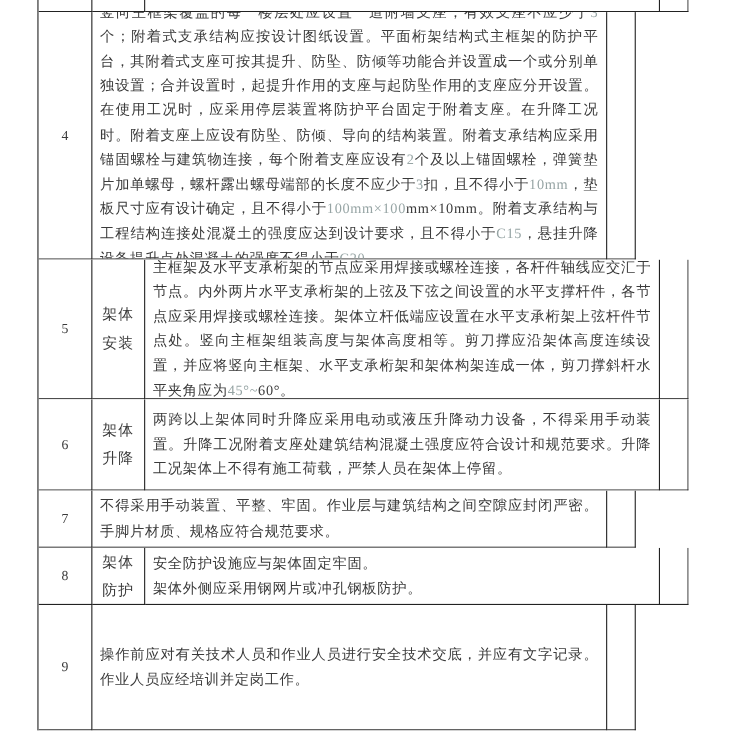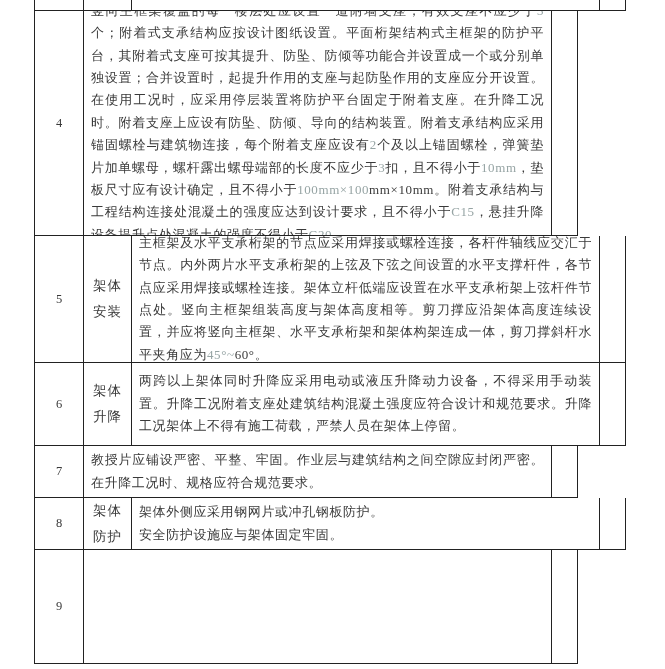--- a/index.html
+++ b/index.html
@@ -75,35 +75,36 @@
           <div class="catlines"><span>架体</span><br><span>升降</span></div>
         </div>
         <div class="cell content">
           <p><span>两跨以上架体同时升降应采用电动或液压升降动力设备，不得采用手动装置。升降工况附着支座处建筑结构混凝土强度应符合设计和规范要求。升降工况架体上不得有施工荷载，严禁人员在架体上停留。</span></p>
         </div>
         <div class="cell blank"></div>
       </div>
       <div class="row" style="height: 52px;">
         <div class="cell no">7</div>
         <div class="cell content">
-          <p><span>教授片应铺设严密、平整、牢固。作业层与建筑结构之间空隙应封闭严密。在升降工况时、规格应符合规范要求。</span></p>
+          <p><span>不得采用手动装置、平整、牢固。作业层与建筑结构之间空隙应封闭严密。手脚片材质、规格应符合规范要求。</span></p>
         </div>
         <div class="cell blank"></div>
       </div>
       <div class="row" style="height: 52px;">
         <div class="cell no">8</div>
         <div class="cell cat">
           <div class="catlines"><span>架体</span><br><span>防护</span></div>
         </div>
         <div class="cell content">
+          <p><span>安全防护设施应与架体固定牢固。</span></p>
           <p><span>架体外侧应采用钢网片或冲孔钢板防护。</span></p>
-          <p><span>安全防护设施应与架体固定牢固。</span></p>
         </div>
         <div class="cell blank"></div>
       </div>
       <div class="row" style="height: 114px;">
         <div class="cell no">9</div>
         <div class="cell content">
+          <p><span>操作前应对有关技术人员和作业人员进行安全技术交底，并应有文字记录。作业人员应经培训并定岗工作。</span></p>
         </div>
         <div class="cell blank"></div>
       </div>
     </div>
 </div>
 
 </body></html>

